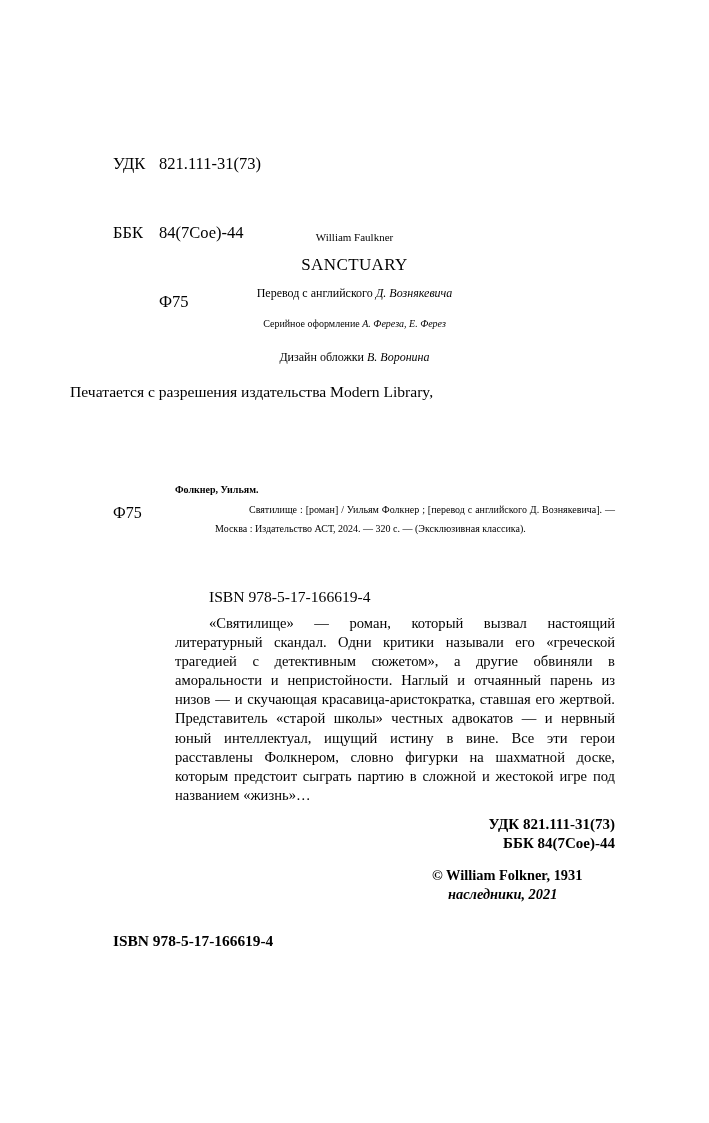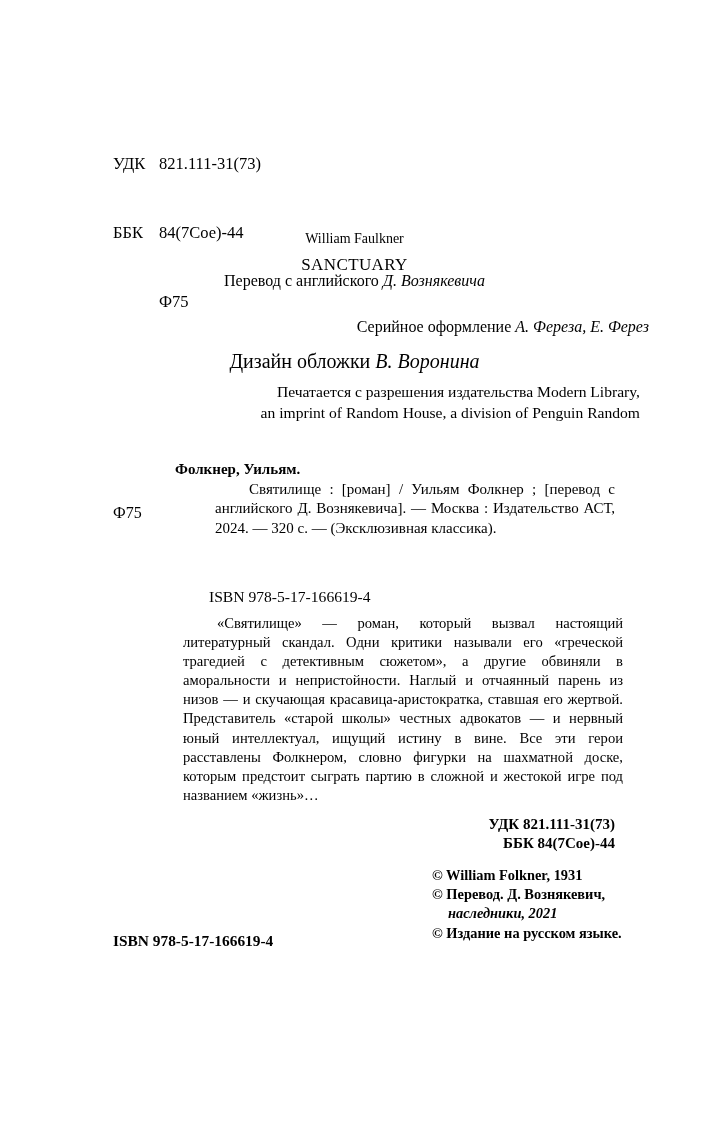--- a/index.html
+++ b/index.html
@@ -38,46 +38,46 @@
   }
 
   
   .center-block {
     position: absolute;
     left: 60px;
     width: 589px;
     text-align: center;
   }
   .series-line   { top: 198px; font-size: 16px; }
-  .author-line   { top: 231px; font-size: 14px; }
+  .author-line   { top: 231px; font-size: 11px; }
   .title-line    { top: 255px; font-size: 17px; letter-spacing: .4px; }
-  .translator    { top: 272px; font-size: 16px; }
-  .series-design { top: 318px; font-size: 16px; text-align: right; }
-  .cover-design  { top: 350px; font-size: 20px; }
+  .translator    { top: 286px; font-size: 12px; }
+  .series-design { top: 318px; font-size: 10px; }
+  .cover-design  { top: 350px; font-size: 12px; }
 
   .permission {
     position: absolute;
     left: 70px;
     top: 381px;
     width: 570px;
-    text-align: right;
+    text-align: left;
     font-size: 15.6px;
     line-height: 21px;
   }
   .permission .ln { display: block; }
 
   em, .ital { font-style: italic; }
 
   
   .record {
     position: absolute;
     left: 175px;
-    top: 460px;
+    top: 480px;
     width: 440px;
-    font-size: 15px;
+    font-size: 10px;
     line-height: 19.6px;
     text-align: justify;
   }
   .record .heading {
     font-weight: bold;
     display: block;
   }
   .record .body {
     display: block;
     text-indent: 34px;
@@ -105,21 +105,20 @@
     position: absolute;
     left: 175px;
     top: 614px;
     width: 440px;
     font-size: 14.6px;
     line-height: 19.1px;
     text-align: justify;
     text-justify: inter-word;
     text-indent: 34px;
     hyphens: manual;
-    margin-left: 8px;
   }
 
   
   .codes-bottom {
     position: absolute;
     right: 94px;
     top: 815px;
     text-align: right;
     font-weight: bold;
     font-size: 15px;
@@ -164,39 +163,36 @@
   <div class="center-block title-line">SANCTUARY</div>
 
   <div class="center-block translator"><span>Перевод с английского </span><span class="ital">Д. Вознякевича</span></div>
 
   <div class="center-block series-design"><span>Серийное оформление </span><span class="ital">А. Фереза, Е. Ферез</span></div>
 
   <div class="center-block cover-design"><span>Дизайн обложки </span><span class="ital">В. Воронина</span></div>
 
   <div class="permission">
     <span class="ln">Печатается с разрешения издательства Modern Library,</span>
-    <span class="ln">an imprint of Random House, a division of Penguin Random</span>
   </div>
 
   <div class="shelfmark">Ф75</div>
   <div class="record">
     <span class="heading">Фолкнер, Уильям.</span>
     <span class="body">Святилище : [роман] / Уильям Фолкнер ; [перевод с английского Д. Вознякевича]. — Москва : Издательство АСТ, 2024. — 320 с. — (Эксклюзивная классика).</span>
   </div>
   <div class="isbn-inner">ISBN 978-5-17-166619-4</div>
 
   <div class="annotation">«Святилище» — роман, который вызвал настоящий литературный скандал. Одни критики называли его «греческой трагедией с детективным сюжетом», а другие обвиняли в аморальности и непристойности. Наглый и отчаянный парень из низов — и скучающая красавица-аристократка, ставшая его жертвой. Представитель «старой школы» честных адвокатов — и нервный юный интеллектуал, ищущий истину в вине. Все эти герои расставлены Фолкнером, словно фигурки на шахматной доске, которым предстоит сыграть партию в сложной и жестокой игре под названием «жизнь»…</div>
 
   <div class="codes-bottom">
     <span class="row">УДК 821.111-31(73)</span>
     <span class="row">ББК 84(7Сое)-44</span>
   </div>
 
   <div class="copyright">
     <span class="cline">© William Folkner, 1931</span>
-    <span class="cline">© Перевод. Д. Вознякевич,</span>
     <span class="cont">наследники, 2021</span>
-    <span class="cline">© Издание на русском языке.</span>
   </div>
 
   <div class="isbn-bottom">ISBN 978-5-17-166619-4</div>
 
 </div>
 
 </body></html>

